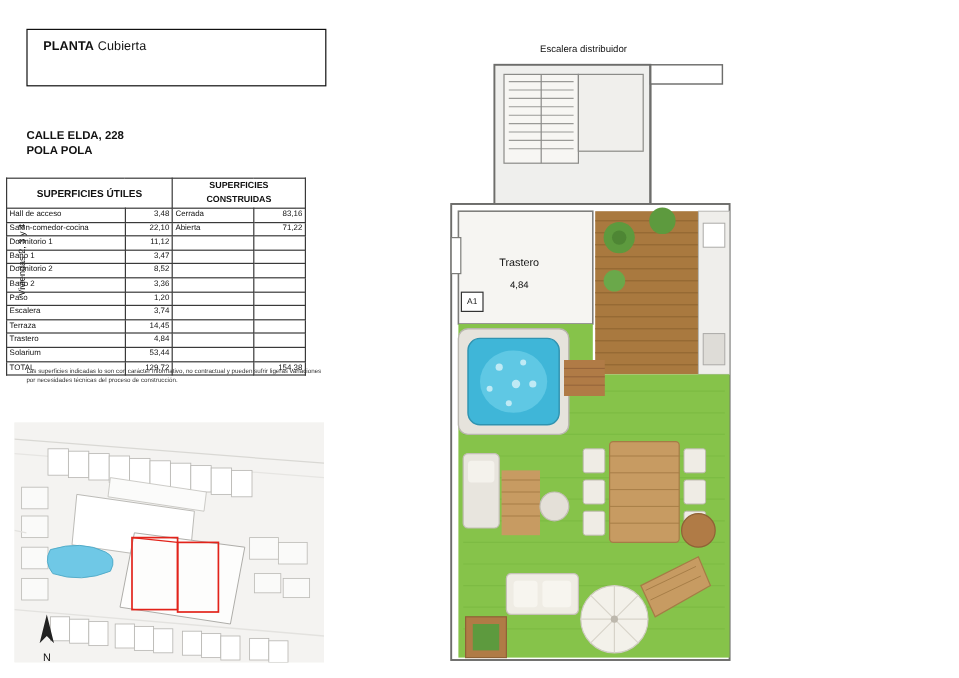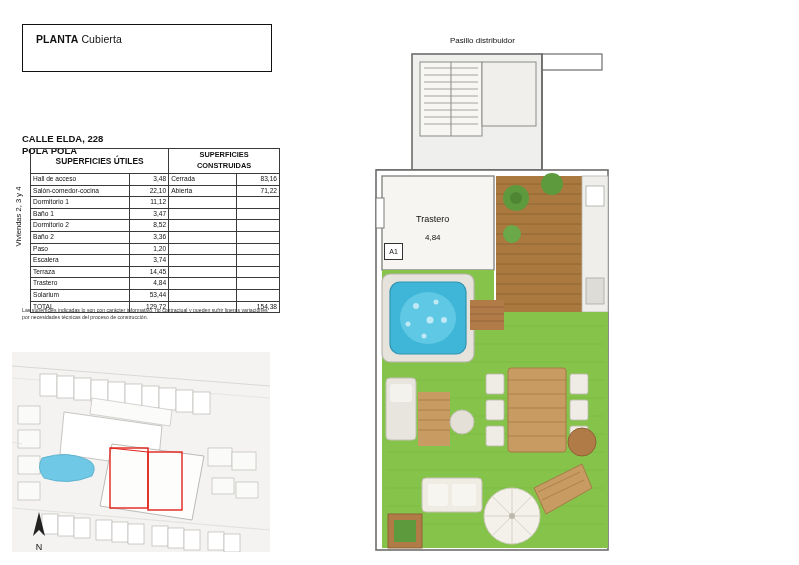--- a/index.html
+++ b/index.html
@@ -16,24 +16,24 @@
   .title-box{
     position:absolute;left:22px;top:24px;width:250px;height:48px;
     border:1px solid #111;
     box-sizing:border-box;
     padding:7px 0 0 13px;
   }
   .title-line{font-size:10.5px;color:#111;line-height:14px;letter-spacing:.1px;}
   .title-line b{font-weight:bold;}
   .title-line .reg{font-weight:normal;}
 
-  .addr{position:absolute;left:22px;top:133px;font-size:9.5px;color:#111;line-height:12px;font-weight:bold;}
+  .addr{position:absolute;left:22px;top:108px;font-size:9.5px;color:#111;line-height:12px;font-weight:bold;}
 
   
-  .tbl-wrap{position:absolute;left:30px;top:148px;width:250px;}
+  .tbl-wrap{position:absolute;left:5px;top:148px;width:250px;}
   table.surf{border-collapse:collapse;width:250px;font-size:6.6px;color:#111;}
   table.surf td{border:1px solid #3a3a3a;padding:0 2px;height:10.6px;line-height:10.6px;}
   .hdr-left{font-size:8.4px;font-weight:bold;text-align:center;vertical-align:middle;}
   .hdr-right{font-size:7.4px;font-weight:bold;text-align:center;vertical-align:middle;line-height:9px;}
   .c-name{width:100px;}
   .c-val{width:36px;text-align:right;padding-right:4px;}
   .c-name2{width:66px;}
   .c-val2{width:40px;text-align:right;padding-right:4px;}
   .totalrow td{font-size:6.6px;}
   .rot-wrap{
@@ -260,21 +260,21 @@
     </svg>
   </div>
 
   <div class="north">
     <svg width="26" height="28" viewBox="0 0 26 28">
       <polygon points="13,2 19,26 13,20 7,26" fill="#222"></polygon>
     </svg>
     <div class="n-letter">N</div>
   </div>
 
-  <div class="plan-label">Pasillo distribuidor</div>
+  <div class="plan-label">Escalera distribuidor</div>
   <div class="ac-label">AA/CC</div>
 
   <div class="plan">
     <svg width="260" height="508" viewBox="0 0 260 508">
 
       <rect x="0" y="0" width="260" height="508" fill="#ffffff"></rect>
 
       <rect x="46" y="6" width="130" height="116" fill="#efefed" stroke="#6d6d6b" stroke-width="1.6"></rect>
       <rect x="54" y="14" width="62" height="74" fill="#f7f6f3" stroke="#8b8b88" stroke-width="1"></rect>
 

